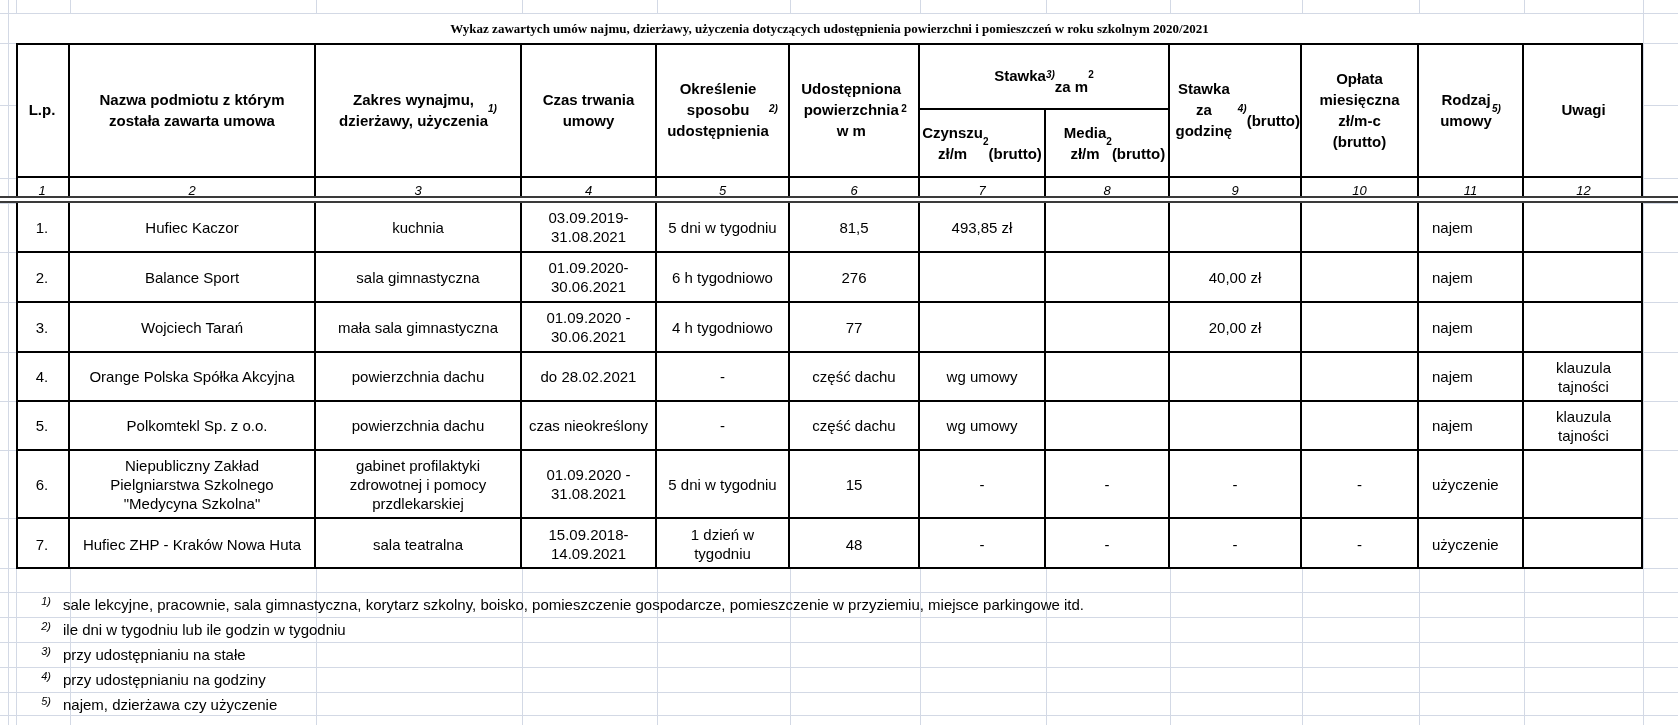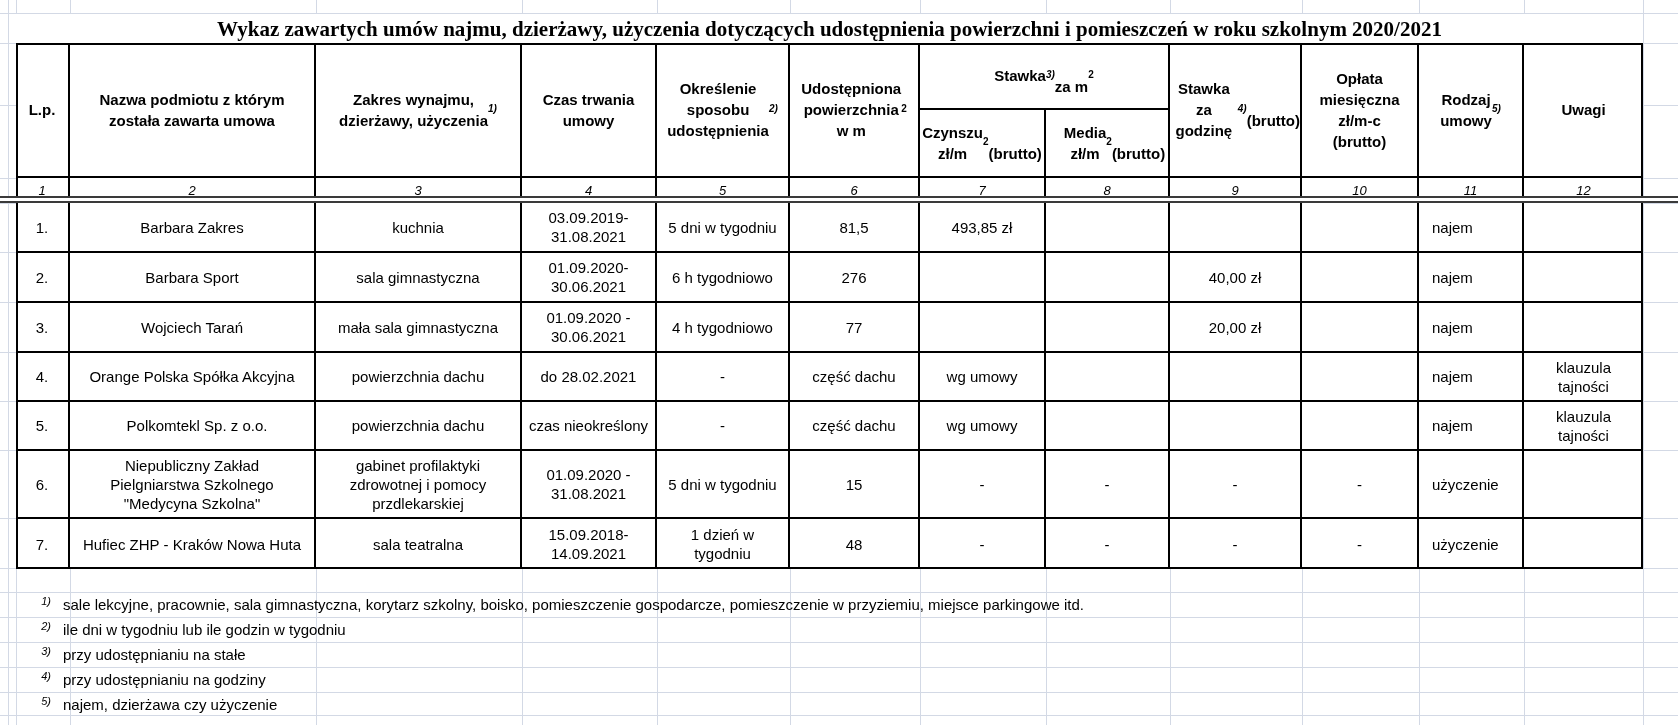--- a/index.html
+++ b/index.html
@@ -19,21 +19,21 @@
     grid-template-rows:29px 135px 25px 50px 50px 50px 49px 49px 68px 50px;
   }
   .cell{
     display:flex;align-items:center;justify-content:center;
     text-align:center;white-space:pre-line;box-sizing:border-box;
     font-size:15px;line-height:19px;overflow:hidden;background:#fff;
   }
   .title{
     grid-column:1/13;grid-row:1;
     font-family:"Liberation Serif","DejaVu Serif",serif;
-    font-weight:bold;font-size:21px;line-height:28px;
+    font-weight:bold;font-size:13px;line-height:28px;
   }
   .hd{font-weight:bold;line-height:21px;grid-row:2;border-right:2px solid #000;border-bottom:2px solid #000;}
   .hd.last{border-right:none;}
   .group{grid-column:7/9;grid-row:2;display:flex;flex-direction:column;border-right:2px solid #000;border-bottom:2px solid #000;box-sizing:border-box;background:#fff;}
   .g-top{height:67px;border-bottom:2px solid #000;display:flex;align-items:center;justify-content:center;font-weight:bold;line-height:21px;white-space:pre-line;box-sizing:border-box;font-size:15px;}
   .g-bot{flex:1;display:flex;}
   .g-sub{display:flex;align-items:center;justify-content:center;font-weight:bold;line-height:21px;white-space:pre-line;box-sizing:border-box;text-align:center;font-size:15px;}
   .g-sub.czynszu{width:126px;border-right:2px solid #000;}
   .g-sub.media{flex:1;margin-left:15px;}
   .num{grid-row:3;font-style:italic;font-size:13px;border-right:2px solid #000;}
@@ -140,34 +140,34 @@
       <div class="cell num" style="grid-column: 4;">4</div>
       <div class="cell num" style="grid-column: 5;">5</div>
       <div class="cell num" style="grid-column: 6;">6</div>
       <div class="cell num" style="grid-column: 7;">7</div>
       <div class="cell num" style="grid-column: 8;">8</div>
       <div class="cell num" style="grid-column: 9;">9</div>
       <div class="cell num" style="grid-column: 10;">10</div>
       <div class="cell num" style="grid-column: 11;">11</div>
       <div class="cell num last" style="grid-column: 12; border-radius: 10px;">12</div>
       <div class="cell cR cB" style="grid-area: 4 / 1;">1.</div>
-      <div class="cell cR cB" style="grid-area: 4 / 2;">Barbara Zakres</div>
+      <div class="cell cR cB" style="grid-area: 4 / 2;">Hufiec Kaczor</div>
       <div class="cell cR cB" style="grid-area: 4 / 3;">kuchnia</div>
       <div class="cell cR cB" style="grid-area: 4 / 4;">03.09.2019-
 31.08.2021</div>
       <div class="cell cR cB" style="grid-area: 4 / 5;">5 dni w tygodniu</div>
       <div class="cell cR cB" style="grid-area: 4 / 6;">81,5</div>
       <div class="cell cR cB" style="grid-area: 4 / 7;">493,85 zł</div>
       <div class="cell cR cB" style="grid-area: 4 / 8;"></div>
       <div class="cell cR cB" style="grid-area: 4 / 9;"></div>
       <div class="cell cR cB" style="grid-area: 4 / 10;"></div>
       <div class="cell cR cB al-left" style="grid-area: 4 / 11;">najem</div>
       <div class="cell cB" style="grid-area: 4 / 12;"></div>
       <div class="cell cR cB" style="grid-area: 5 / 1;">2.</div>
-      <div class="cell cR cB" style="grid-area: 5 / 2;">Barbara Sport</div>
+      <div class="cell cR cB" style="grid-area: 5 / 2;">Balance Sport</div>
       <div class="cell cR cB" style="grid-area: 5 / 3;">sala gimnastyczna</div>
       <div class="cell cR cB" style="grid-area: 5 / 4;">01.09.2020-
 30.06.2021</div>
       <div class="cell cR cB" style="grid-area: 5 / 5;">6 h tygodniowo</div>
       <div class="cell cR cB" style="grid-area: 5 / 6;">276</div>
       <div class="cell cR cB" style="grid-area: 5 / 7;"></div>
       <div class="cell cR cB" style="grid-area: 5 / 8;"></div>
       <div class="cell cR cB" style="grid-area: 5 / 9;">40,00 zł</div>
       <div class="cell cR cB" style="grid-area: 5 / 10;"></div>
       <div class="cell cR cB al-left" style="grid-area: 5 / 11;">najem</div>

